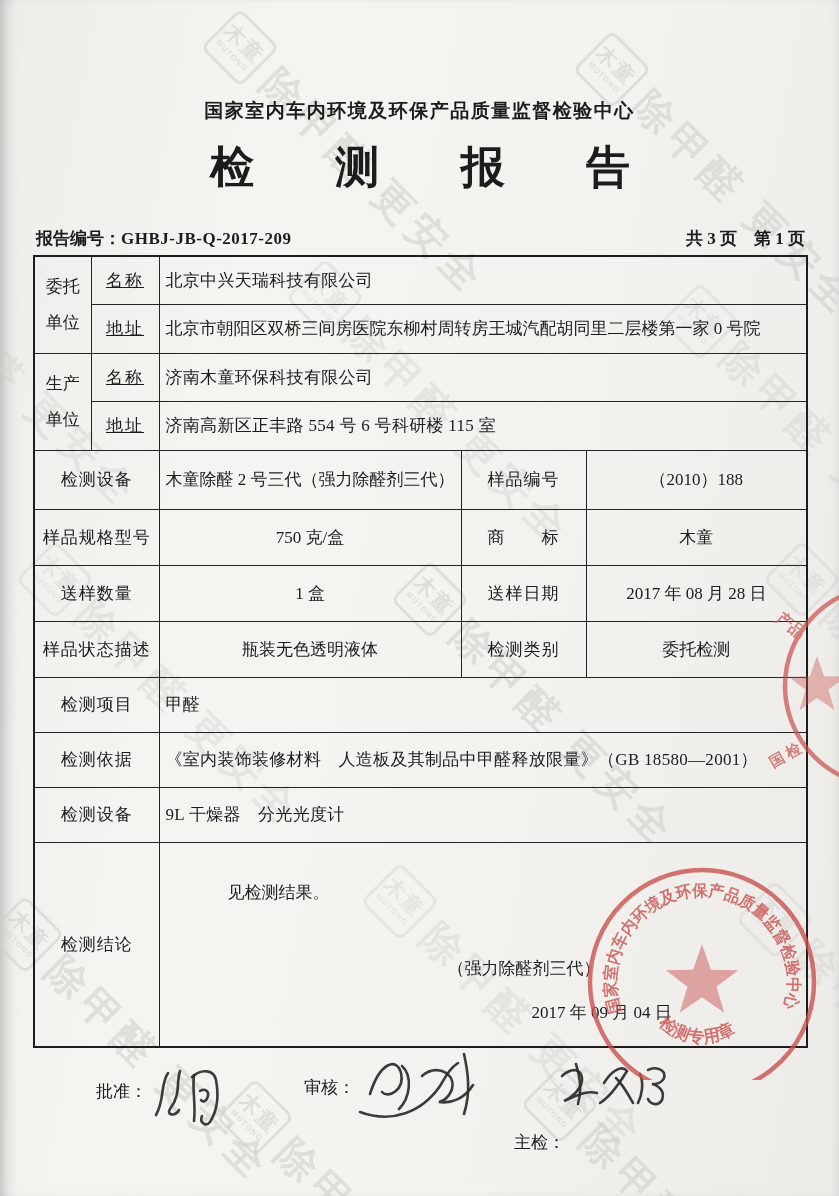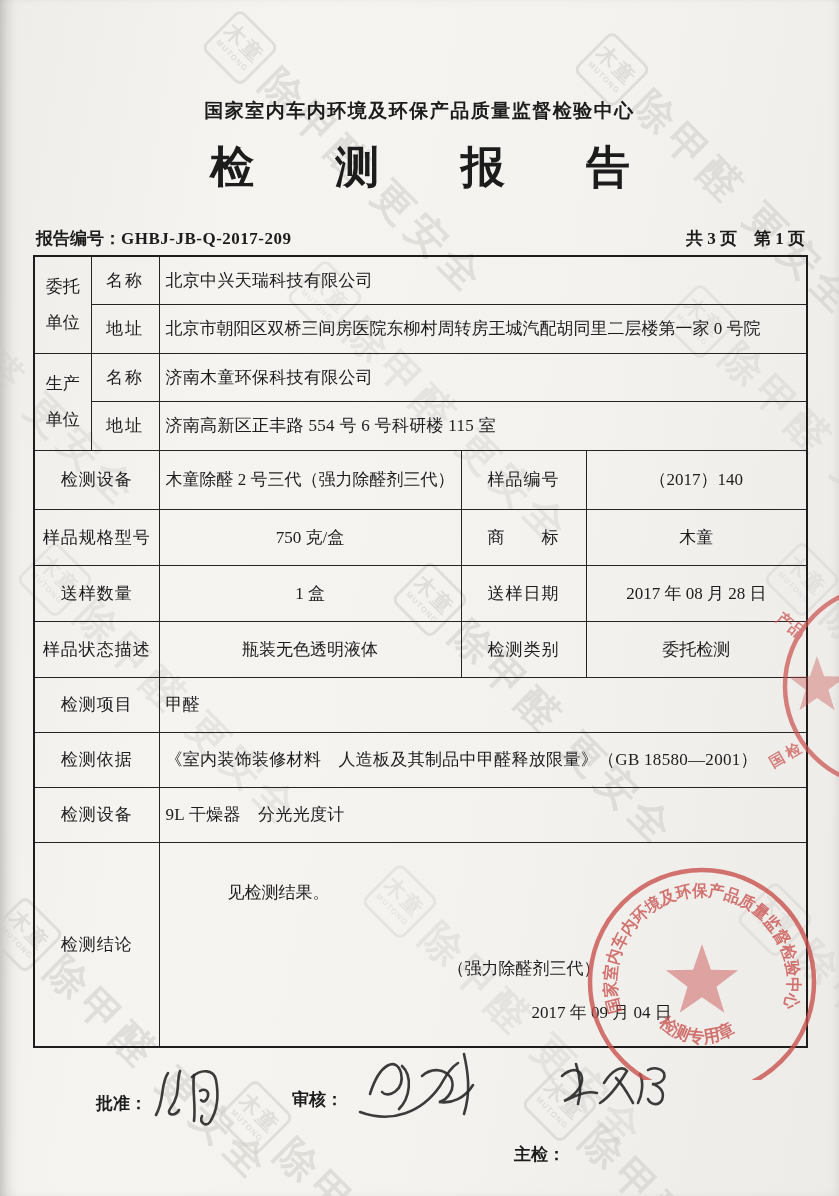--- a/index.html
+++ b/index.html
@@ -34,30 +34,30 @@
   .meta-row{position:absolute;left:36px;right:34px;top:227px;display:flex;
     justify-content:space-between;font-size:17px;font-weight:bold;z-index:3;gap:48px;}
   .report-no b{font-family:"Liberation Serif",serif;letter-spacing:.5px;}
   
   table.main{position:absolute;left:33px;top:255px;width:773px;border-collapse:collapse;
     table-layout:fixed;z-index:3;background:transparent;}
   table.main td{border:1.5px solid #242424;font-size:17px;padding:2px 6px;
     background:transparent;vertical-align:middle;}
   table.main{border:2px solid #1d1d1d;}
   td.group{width:57px;text-align:center;line-height:2.1;word-break:break-all;padding:0 13px;}
-  td.sub{width:68px;text-align:center;letter-spacing:2px;}
+  td.sub{width:68px;text-align:center;letter-spacing:2px;text-decoration:underline;}
   td.val-left{text-align:left;padding-left:12px;letter-spacing:.3px;}
   td.lab{text-align:center;letter-spacing:1px;}
   td.val-c{text-align:center;}
   td.concl-cell{position:relative;}
   .concl-result{position:absolute;left:68px;top:38px;font-size:17px;}
   .concl-note{position:absolute;left:288px;top:114px;font-size:17px;}
   .concl-date{position:absolute;left:372px;top:158px;font-size:17px;}
   
-  .sig-label{position:absolute;font-size:17px;font-weight:bold;z-index:3;margin-top:12px;}
+  .sig-label{position:absolute;font-size:17px;font-weight:normal;z-index:3;}
   .sig-svg{position:absolute;z-index:4;}
   .sig-svg path{fill:none;stroke:#2b2b2b;stroke-width:2.6;stroke-linecap:round;opacity:.92;}
   
   .stamp{position:absolute;z-index:5;}
 </style>
 </head>
 <body>
 
 <div class="page">
 
@@ -190,21 +190,21 @@
       <td class="val-left" colspan="3">济南木童环保科技有限公司</td>
     </tr>
     <tr style="height:49px">
       <td class="sub">地址</td>
       <td class="val-left" colspan="3">济南高新区正丰路 554 号 6 号科研楼 115 室</td>
     </tr>
     <tr style="height:59px">
       <td class="lab" colspan="2">检测设备</td>
       <td class="val-c">木童除醛 2 号三代（强力除醛剂三代）</td>
       <td class="lab">样品编号</td>
-      <td class="val-c">（2017）140</td>
+      <td class="val-c">（2010）188</td>
     </tr>
     <tr style="height:56px">
       <td class="lab" colspan="2">样品规格型号</td>
       <td class="val-c">750 克/盒</td>
       <td class="lab">商　　标</td>
       <td class="val-c">木童</td>
     </tr>
     <tr style="height:56px">
       <td class="lab" colspan="2">送样数量</td>
       <td class="val-c">1 盒</td>
@@ -242,21 +242,21 @@
 
   <span class="sig-label" style="left:96px;top:1080px;">批准：</span>
   <svg class="sig-svg" style="left:150px;top:1063px;" width="80" height="66" viewBox="0 0 80 66">
     <path d="M18,10 C10,22 15,36 6,52"></path>
     <path d="M30,8 C26,20 31,32 20,46 C16,52 25,54 29,47"></path>
     <path d="M44,12 C42,26 46,42 44,58"></path>
     <path d="M42,14 C52,5 64,7 66,17 C69,33 67,48 60,59 C56,64 49,60 52,53"></path>
     <path d="M50,28 C55,25 59,28 58,33 C57,38 53,40 51,37"></path>
   </svg>
 
-  <span class="sig-label" style="left:292px;top:1076px;">审核：</span>
+  <span class="sig-label" style="left:304px;top:1076px;">审核：</span>
   <svg class="sig-svg" style="left:352px;top:1046px;" width="135" height="78" viewBox="0 0 135 78">
     <path d="M18,48 C28,16 45,11 49,27 C53,44 36,53 30,46"></path>
     <path d="M50,20 C61,30 58,52 47,63"></path>
     <path d="M8,66 C40,78 70,66 88,40 C94,30 98,22 106,17"></path>
     <path d="M70,30 C80,21 93,23 99,32 C104,42 96,54 87,56 C100,58 113,52 121,39"></path>
     <path d="M112,8 C116,26 119,46 112,68"></path>
   </svg>
 
   <span class="sig-label" style="left:514px;top:1131px;">主检：</span>
   <svg class="sig-svg" style="left:552px;top:1056px;" width="122" height="56" viewBox="0 0 122 56">

